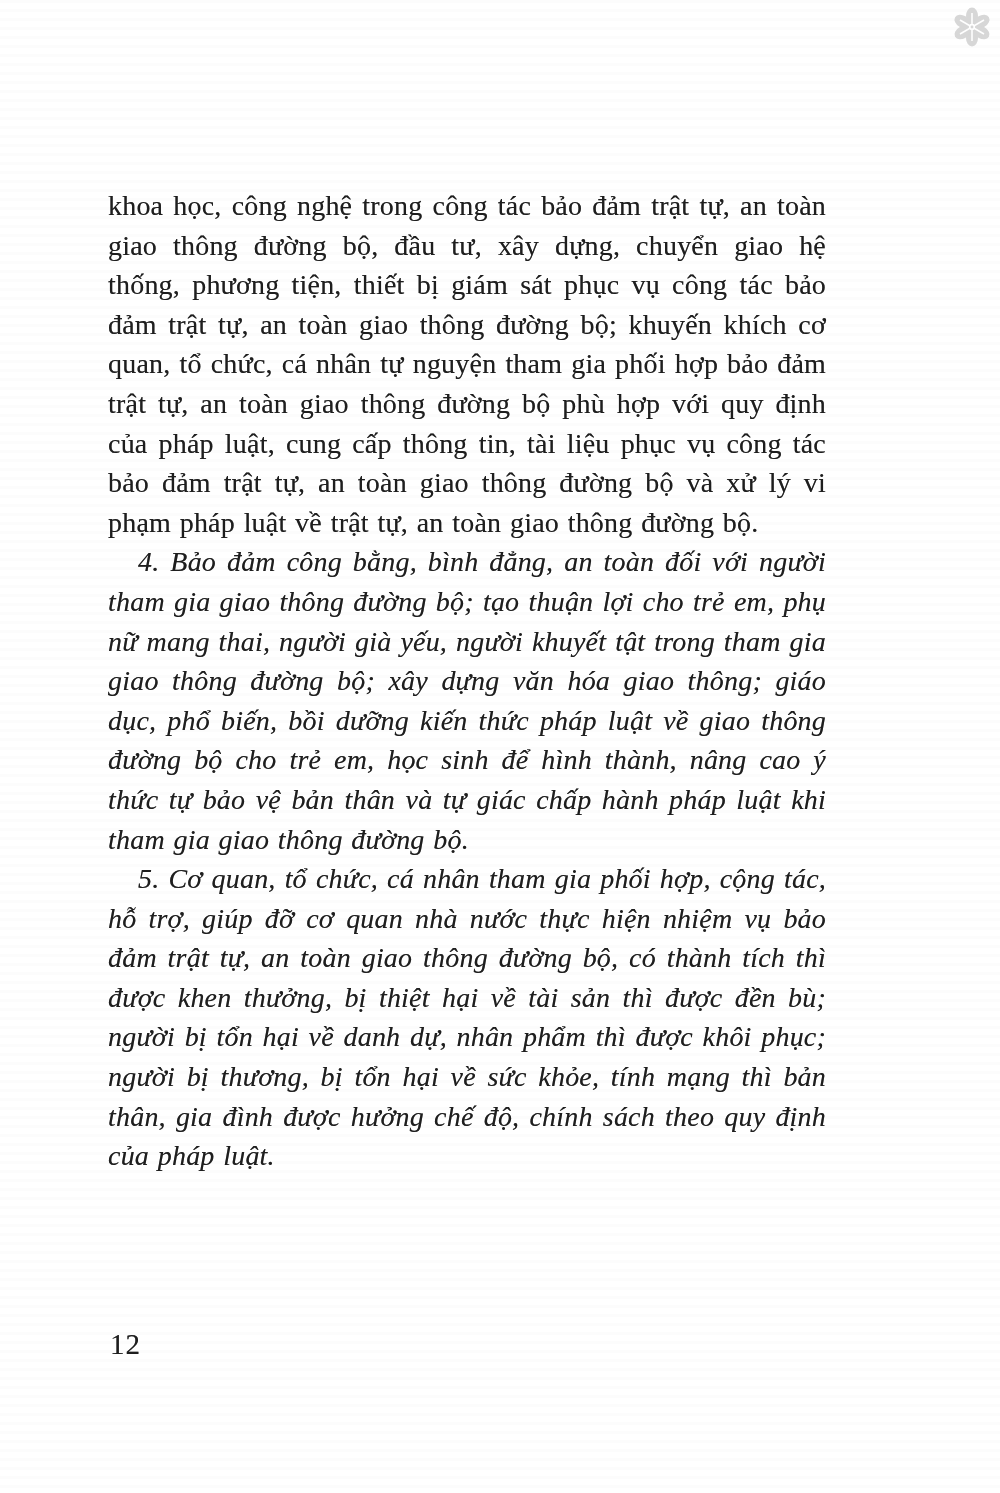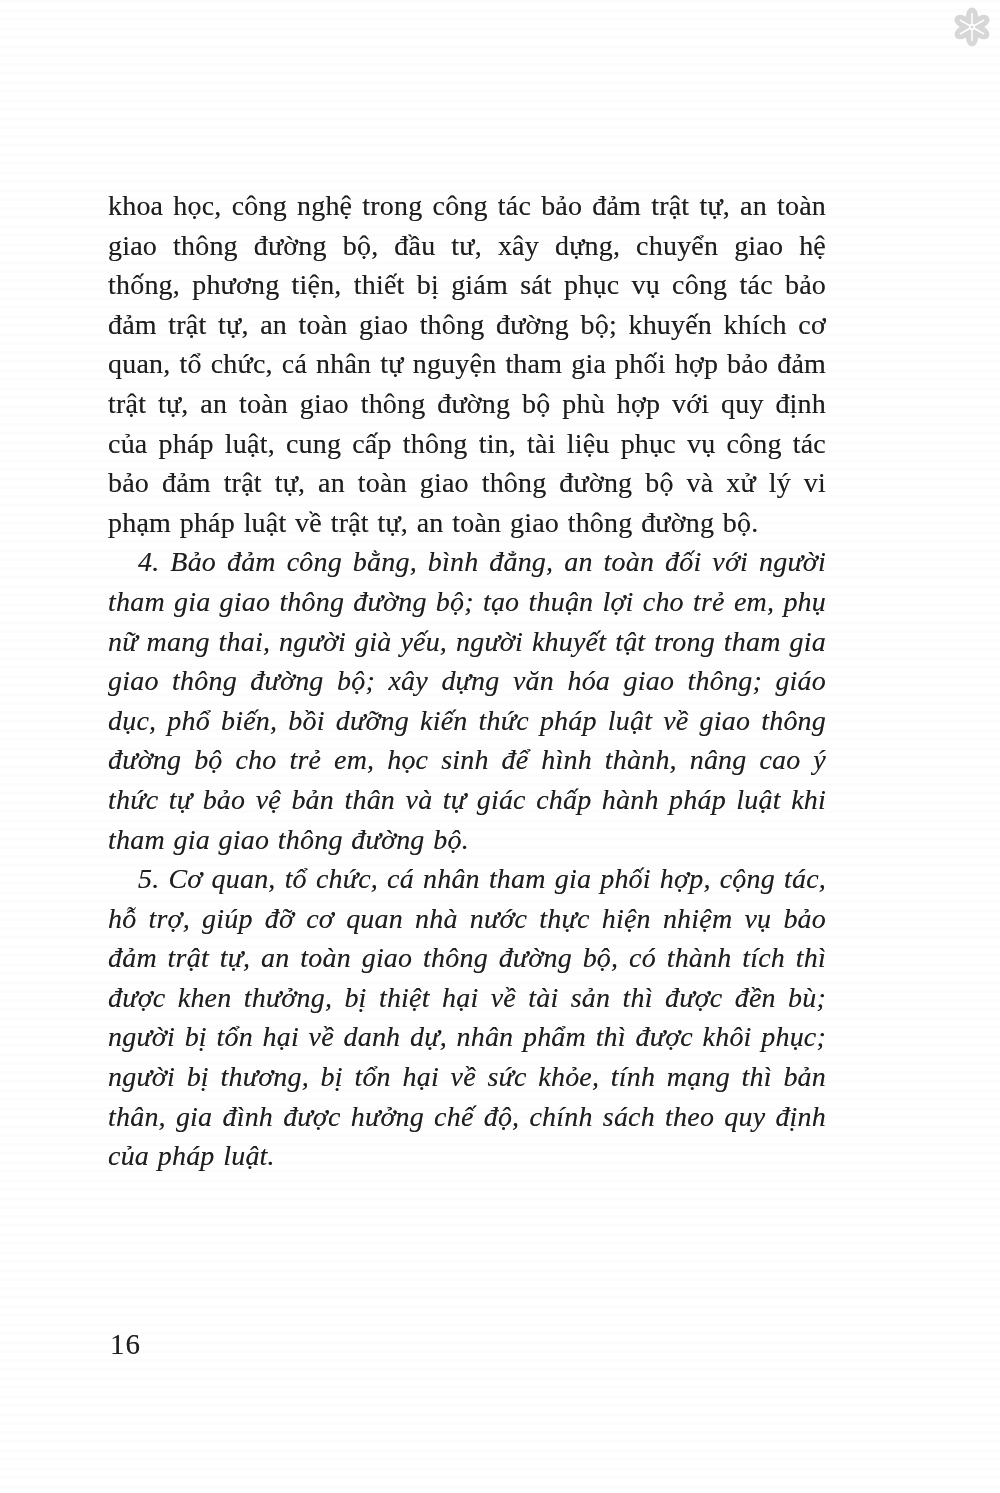--- a/index.html
+++ b/index.html
@@ -89,15 +89,15 @@
       <circle cx="20" cy="21" r="1.4" fill="#d3d3d3"></circle>
     </svg>
   </div>
 
   <main class="content">
     <p>khoa học, công nghệ trong công tác bảo đảm trật tự, an toàn giao thông đường bộ, đầu tư, xây dựng, chuyển giao hệ thống, phương tiện, thiết bị giám sát phục vụ công tác bảo đảm trật tự, an toàn giao thông đường bộ; khuyến khích cơ quan, tổ chức, cá nhân tự nguyện tham gia phối hợp bảo đảm trật tự, an toàn giao thông đường bộ phù hợp với quy định của pháp luật, cung cấp thông tin, tài liệu phục vụ công tác bảo đảm trật tự, an toàn giao thông đường bộ và xử lý vi phạm pháp luật về trật tự, an toàn giao thông đường bộ.</p>
     <p class="indent">4. Bảo đảm công bằng, bình đẳng, an toàn đối với người tham gia giao thông đường bộ; tạo thuận lợi cho trẻ em, phụ nữ mang thai, người già yếu, người khuyết tật trong tham gia giao thông đường bộ; xây dựng văn hóa giao thông; giáo dục, phổ biến, bồi dưỡng kiến thức pháp luật về giao thông đường bộ cho trẻ em, học sinh để hình thành, nâng cao ý thức tự bảo vệ bản thân và tự giác chấp hành pháp luật khi tham gia giao thông đường bộ.</p>
     <p class="indent">5. Cơ quan, tổ chức, cá nhân tham gia phối hợp, cộng tác, hỗ trợ, giúp đỡ cơ quan nhà nước thực hiện nhiệm vụ bảo đảm trật tự, an toàn giao thông đường bộ, có thành tích thì được khen thưởng, bị thiệt hại về tài sản thì được đền bù; người bị tổn hại về danh dự, nhân phẩm thì được khôi phục; người bị thương, bị tổn hại về sức khỏe, tính mạng thì bản thân, gia đình được hưởng chế độ, chính sách theo quy định của pháp luật.</p>
   </main>
 
-  <div class="page-number">16</div>
+  <div class="page-number">12</div>
 
 </div>
 
 </body></html>

